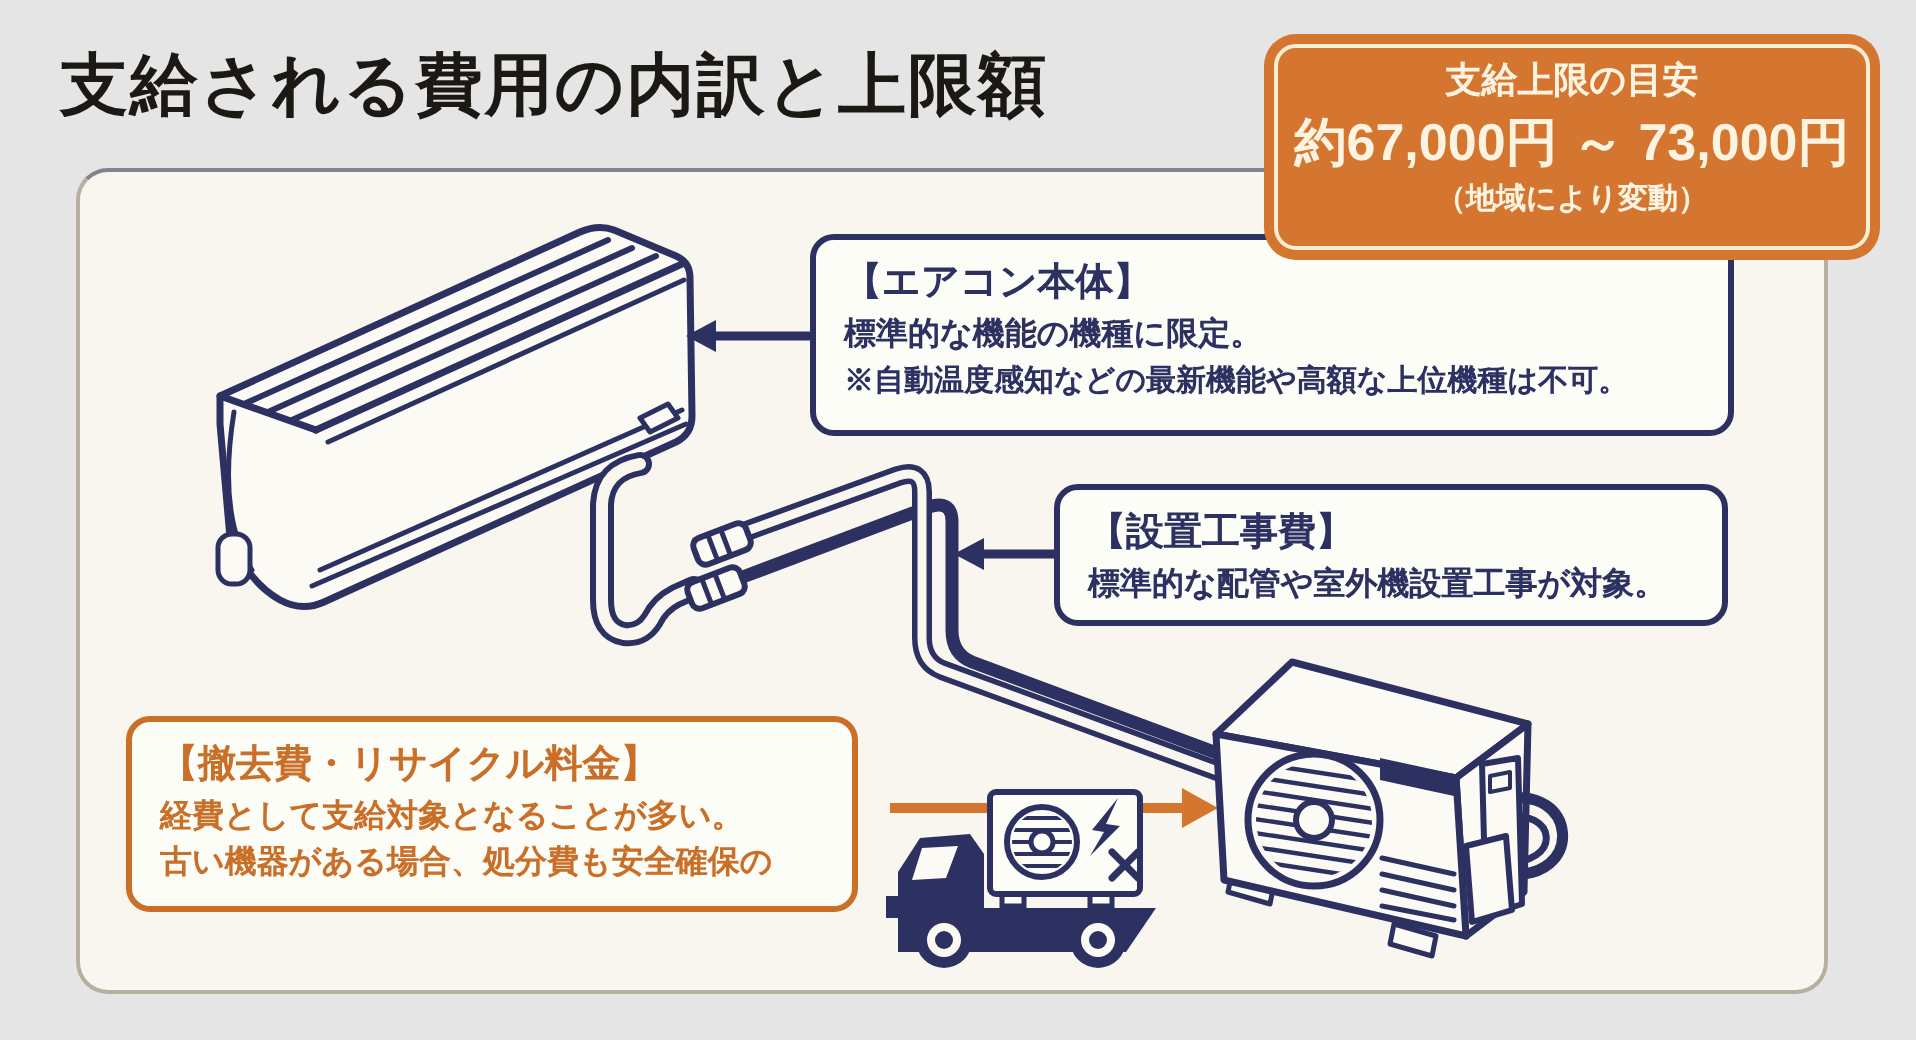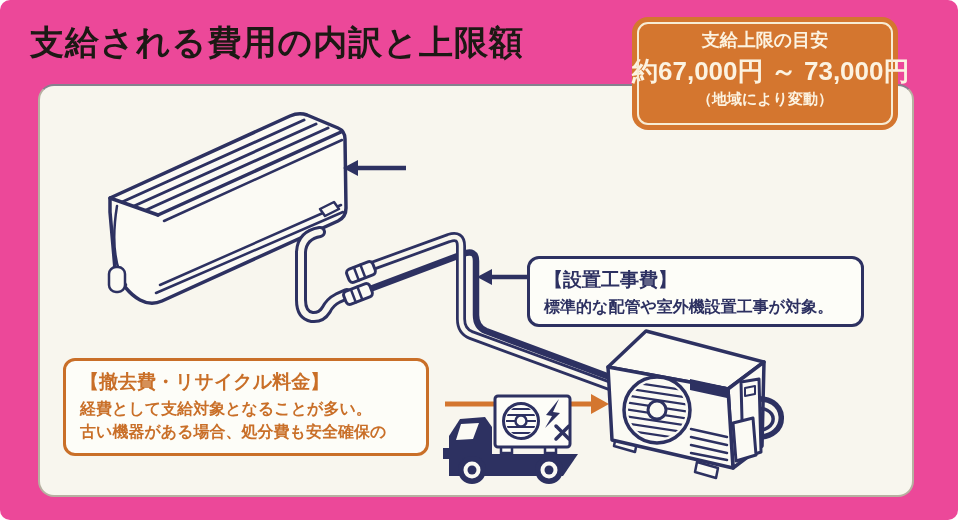--- a/index.html
+++ b/index.html
@@ -1,20 +1,19 @@
 <!DOCTYPE html>
 <html><head>
 <meta charset="utf-8">
 <style>
   html,body { margin:0; padding:0; }
   .page {
     position:relative; width:958px; height:520px;
-    background:#ec4899; overflow:hidden;
+    background:#e5e5e5; overflow:hidden;
     font-family:"Liberation Sans", sans-serif;
-    border-radius:10px;
   }
   .panel {
     position:absolute; left:38px; top:84px; width:876px; height:413px;
     background:#f8f6ee; border:2px solid #b7b0a1; border-top-color:#85828e;
     border-radius:16px; box-sizing:border-box;
   }
   .title {
     position:absolute; left:30px; top:20px;
     font-family:"Liberation Serif", serif; font-size:34px; font-weight:bold;
     color:#1c1914; letter-spacing:1px; white-space:nowrap;
@@ -22,25 +21,25 @@
   svg.illustration { position:absolute; left:0; top:0; }
   .callout {
     position:absolute; box-sizing:border-box;
     background:#fdfdf8; border:3px solid #2d3161; border-radius:12px;
     color:#2d3161; padding:8px 14px 6px; overflow:hidden;
   }
   .callout .c-title { font-size:19px; font-weight:bold; margin-bottom:3px; white-space:nowrap; }
   .callout .c-line  { font-size:16px; font-weight:bold; line-height:1.42; white-space:nowrap; }
   .callout .c-line.small { font-size:15px; }
   #callout-aircon   { left:405px; top:117px; width:462px; height:101px; }
-  #callout-install  { left:527px; top:256px; width:337px; height:71px; }
+  #callout-install  { left:527px; top:242px; width:337px; height:71px; }
   #callout-removal  { left:63px;  top:358px; width:366px; height:98px;
                       border-color:#c96f28; color:#c96f28; }
   .badge {
-    position:absolute; left:632px; top:17px; width:266px; height:113px;
+    position:absolute; left:632px; top:17px; width:308px; height:113px;
     background:#d4762f; border-radius:16px; text-align:center; color:#fcf3e1;
     box-sizing:border-box;
   }
   .badge::before {
     content:""; position:absolute; left:5px; top:5px; right:5px; bottom:5px;
     border:2px solid #f7ecd4; border-radius:11px; pointer-events:none;
   }
   .badge .badge-heading { margin-top:11px; font-size:18px; font-weight:bold; white-space:nowrap; }
   .badge .badge-amount  { margin-top:2px;  font-size:26px; font-weight:bold; white-space:nowrap; }
   .badge .badge-note    { margin-top:1px;  font-size:15px; font-weight:bold; white-space:nowrap; }
@@ -170,20 +169,25 @@
         <line x1="691" y1="453" x2="727" y2="460"></line>
       </g>
       <path d="M751,400 C789,391 793,441 753,437" fill="none" stroke-width="5.5"></path>
       <path d="M751,409 C779,403 782,433 751,431" fill="none" stroke-width="3.5"></path>
       <path d="M741,382 L759,379 L761,452 L743,458 Z" stroke-width="3"></path>
       <path d="M745,388 L755,386 L755,394 L745,396 Z" stroke-width="2"></path>
       <path d="M733,423 L753,418 L756,455 L736,461 Z" stroke-width="3"></path>
     </g>
   </svg>
 
+  <div class="callout" id="callout-aircon">
+    <div class="c-title">【エアコン本体】</div>
+    <div class="c-line">標準的な機能の機種に限定。</div>
+    <div class="c-line small">※自動温度感知などの最新機能や高額な上位機種は不可。</div>
+  </div>
 
   <div class="callout" id="callout-install">
     <div class="c-title">【設置工事費】</div>
     <div class="c-line">標準的な配管や室外機設置工事が対象。</div>
   </div>
 
   <div class="callout" id="callout-removal">
     <div class="c-title">【撤去費・リサイクル料金】</div>
     <div class="c-line">経費として支給対象となることが多い。</div>
     <div class="c-line">古い機器がある場合、処分費も安全確保の</div>

